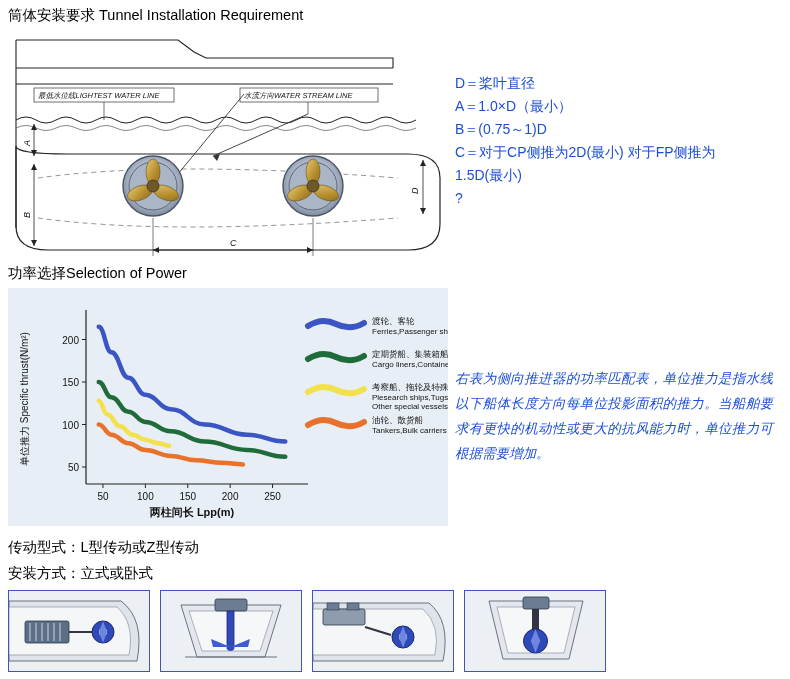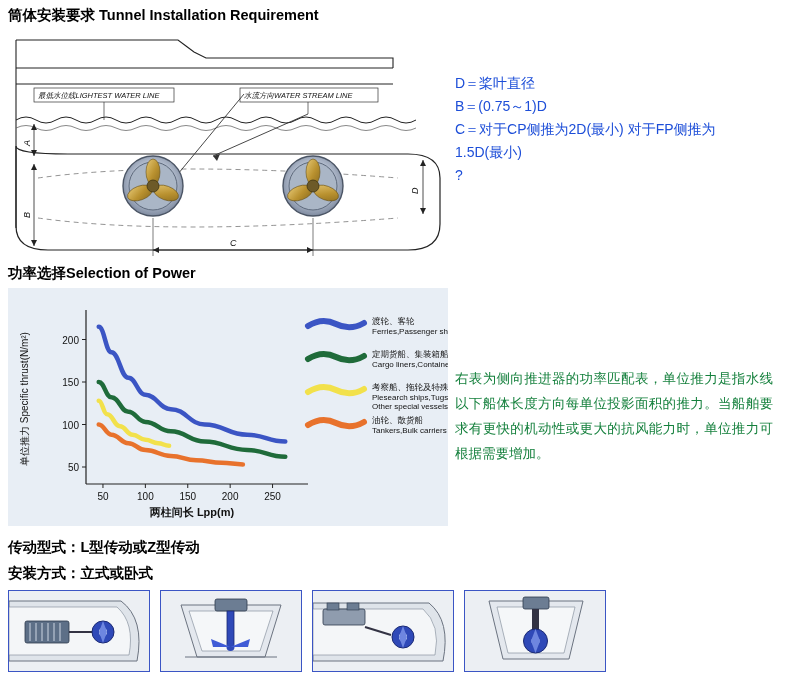--- a/index.html
+++ b/index.html
@@ -10,21 +10,21 @@
     font-size:13px;
     color:#000;
     position:relative;
     overflow:hidden;
   }
   .page{position:relative;width:790px;height:679px;}
 
   
   .h-main{
     position:absolute;
-    font-weight:bold;
+    font-weight:normal;
     font-size:14.5px;
     color:#000;
     white-space:nowrap;
   }
   #title-tunnel{left:8px;top:6px;}
   #title-power{left:8px;top:264px;}
   #title-drive{left:8px;top:538px;}
   #title-mount{left:8px;top:564px;}
 
   
@@ -43,22 +43,23 @@
   
   #chart-box{
     position:absolute;left:8px;top:288px;width:440px;height:238px;
     background:#e8eef5;
     border:0;
   }
   #chart-box svg{display:block;}
 
   #power-note{
     position:absolute;left:455px;top:366px;width:318px;
-    font-size:13.5px;line-height:25px;color:#15803d;
+    font-size:13.5px;line-height:25px;color:#1d4ed8;
     text-align:justify;
+    font-style:italic;
   }
 
   
   .thumb{
     position:absolute;top:590px;width:140px;height:80px;
     border:1px solid #3b55c4;
     background:#e9edf2;
     overflow:hidden;
   }
   #thumb-0{left:8px;}
@@ -155,20 +156,21 @@
       <line x1="305" y1="190" x2="305" y2="228" stroke="#222" stroke-width="0.6"></line>
       <line x1="145" y1="222" x2="305" y2="222" stroke="#222" stroke-width="0.8"></line>
       <polygon points="145,222 151,219 151,225" fill="#222"></polygon>
       <polygon points="305,222 299,219 299,225" fill="#222"></polygon>
       <text x="222" y="218" font-size="9" fill="#111">C</text>
     </svg>
   </div>
 
   <div id="spec-list">
     <div>D＝桨叶直径</div>
+    <div>A＝1.0×D（最小）</div>
     <div>B＝(0.75～1)D</div>
     <div>C＝对于CP侧推为2D(最小) 对于FP侧推为1.5D(最小)</div>
     <div>?</div>
   </div>
 
   <div class="h-main" id="title-power">功率选择Selection of Power</div>
 
   <div id="chart-box">
     <svg id="chart-svg" width="440" height="238" viewBox="0 0 440 238" xmlns="http://www.w3.org/2000/svg">
         <rect x="0" y="0" width="440" height="238" fill="#e8eef5"></rect>

